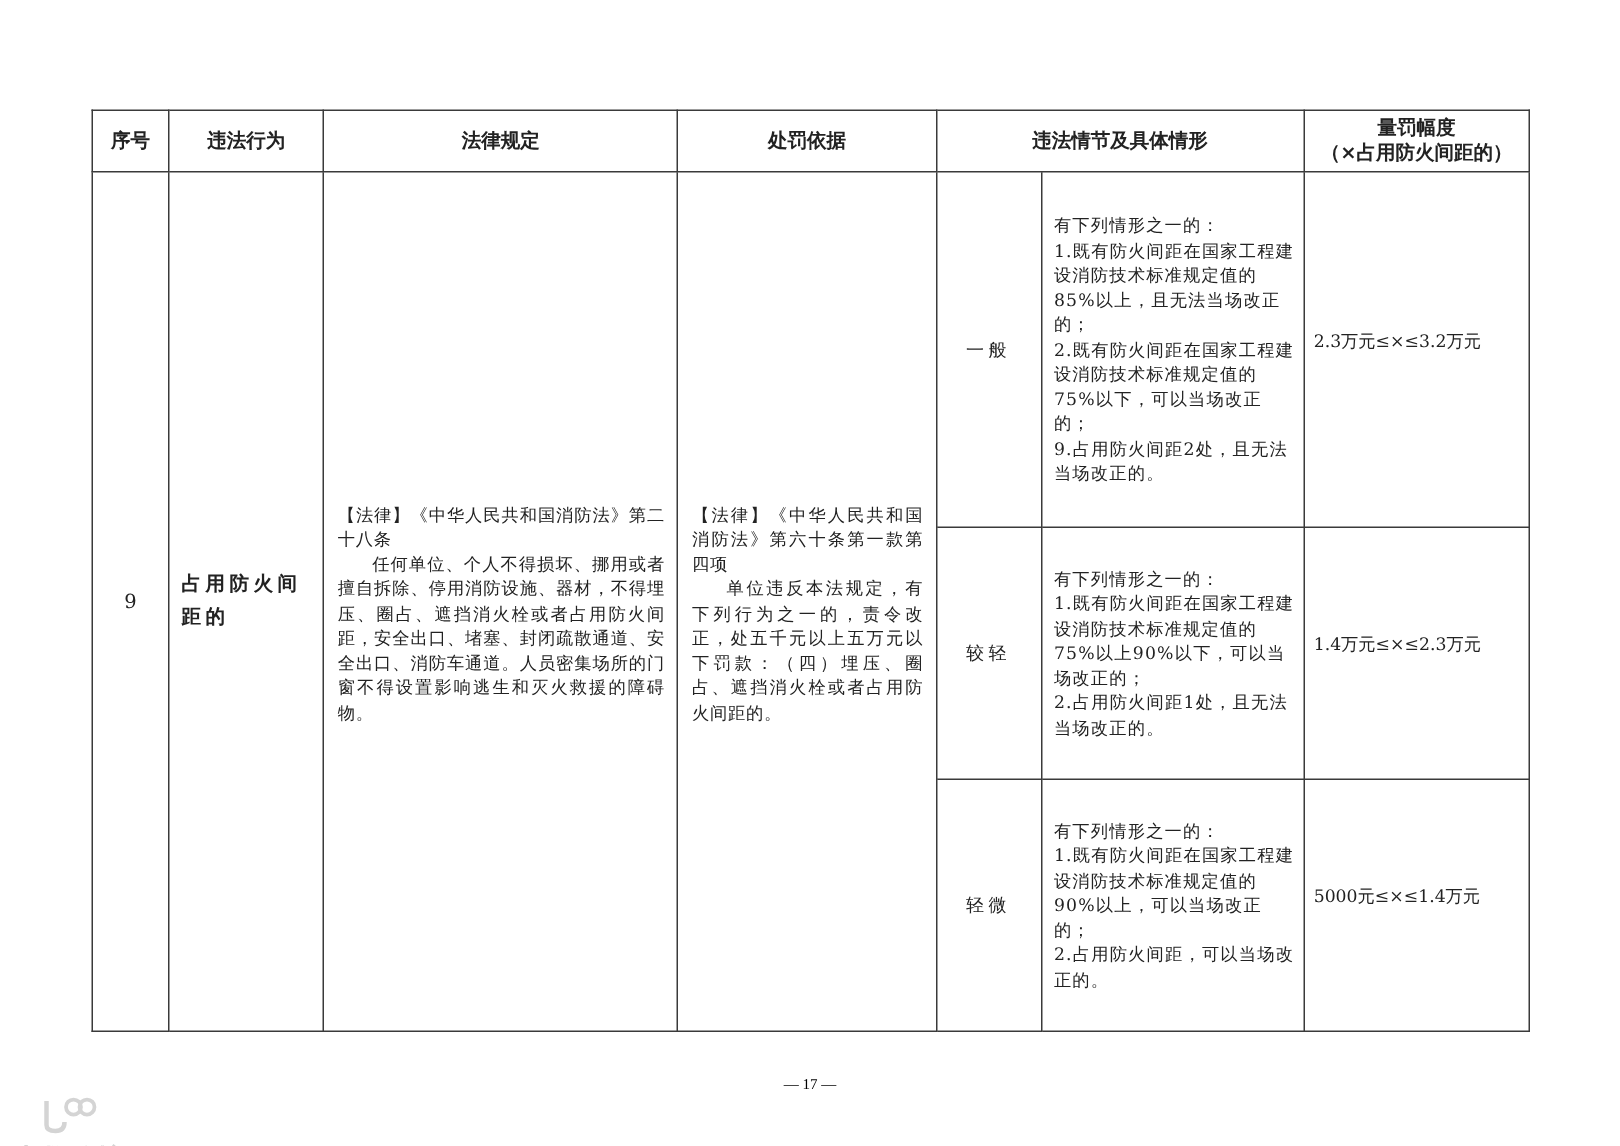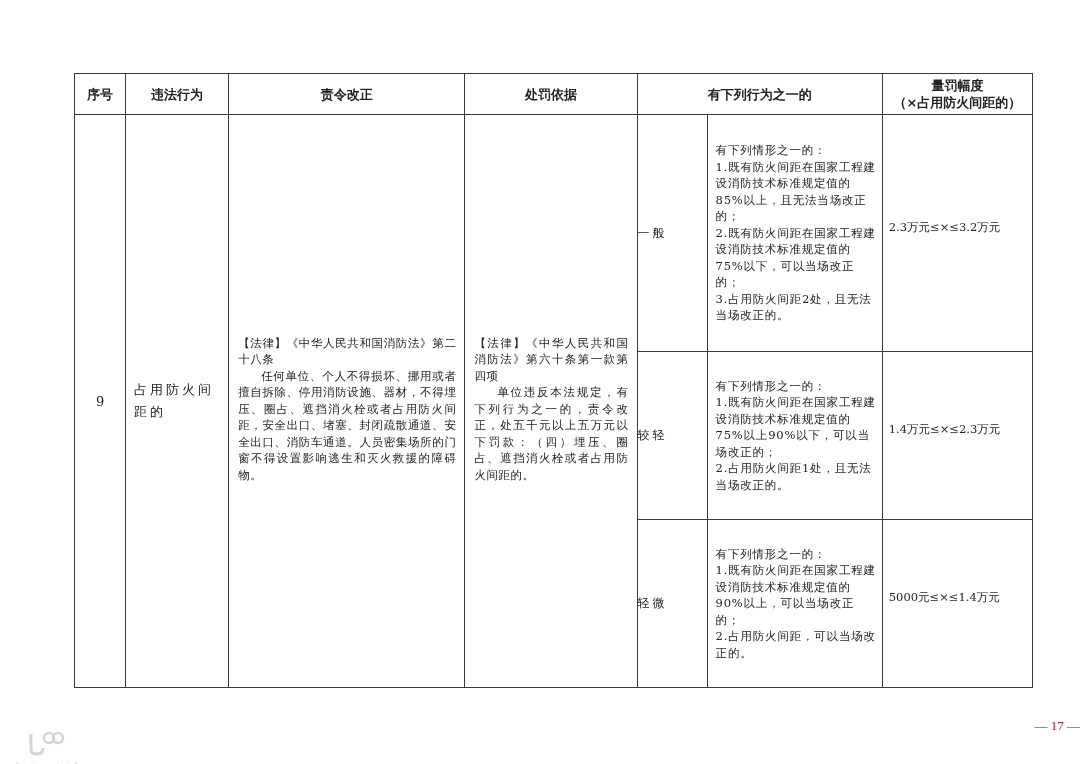--- a/index.html
+++ b/index.html
@@ -2,21 +2,21 @@
 <html><head>
   <meta charset="utf-8">
   <style>
     html, body { margin: 0; padding: 0; background: #ffffff; }
     body {
       width: 1080px; height: 764px; position: relative; overflow: hidden;
       font-family: "DejaVu Serif", "Liberation Serif", serif;
       color: #222;
     }
     .page-table {
-      position: absolute; left: 74px; top: 73px;
+      position: absolute; left: 61px; top: 73px;
       border-collapse: collapse;
       table-layout: fixed;
       width: 959px;
     }
     .page-table th, .page-table td {
       border: 1px solid #3a3a3a;
       padding: 0;
       vertical-align: middle;
     }
     .page-table th {
@@ -32,42 +32,42 @@
     .c-act { width: 103px; }
     .c-law { width: 236px; }
     .c-basis { width: 172px; }
     .c-level { width: 70px; }
     .c-detail { width: 175px; }
     .c-range { width: 150px; }
 
     td.seq { text-align: center; font-size: 13px; }
     td.act {
       font-family: "DejaVu Sans", "Liberation Sans", sans-serif;
-      font-weight: normal; font-size: 13px; letter-spacing: 3px;
+      font-weight: bold; font-size: 13px; letter-spacing: 3px;
       padding: 0 6px 0 8px; line-height: 22px;
     }
     td.law, td.basis {
       font-size: 11.5px; line-height: 16.5px; padding: 16px 8px 0 9px;
       text-align: justify; letter-spacing: 0.5px;
     }
-    td.level { font-size: 12px; letter-spacing: 3px; }
+    td.level { text-align: center; font-size: 12px; letter-spacing: 3px; }
     td.detail {
       font-size: 11.5px; line-height: 16.5px; padding: 0 6px 0 8px;
       letter-spacing: 0.8px;
       margin-left: 45px;
     }
     td.range { font-size: 11.5px; line-height: 16.5px; padding: 0 6px 12px 6px; }
     .indent { text-indent: 2em; display: block; }
     .row-general { height: 237px; }
     .row-lighter { height: 168px; }
     .row-minor { height: 168px; }
 
     .page-number {
       position: absolute; top: 718px; left: 0; width: 1080px;
-      text-align: right; font-size: 13px; color: #b91c1c;
+      text-align: center; font-size: 10px; color: #000000;
       font-family: "Liberation Serif", serif;
     }
     .watermark {
       position: absolute; left: 8px; top: 730px;
       display: flex; align-items: center; gap: 4px;
       color: #d4d4d4; font-family: "DejaVu Sans", sans-serif;
       font-size: 19px; font-weight: bold; flex-direction: column;
     }
     .watermark-logo { width: 38px; height: 26px; }
   </style>
@@ -81,23 +81,23 @@
       <col class="c-law">
       <col class="c-basis">
     <col class="c-level">
       <col class="c-detail">
       <col class="c-range">
   </colgroup>
   <thead>
     <tr>
       <th>序号</th>
       <th>违法行为</th>
-      <th>责令改正</th>
+      <th>法律规定</th>
       <th>处罚依据</th>
-      <th colspan="2">有下列行为之一的</th>
+      <th colspan="2">违法情节及具体情形</th>
       <th>
         <div>量罚幅度</div>
         <div>（×占用防火间距的）</div>
       </th>
     </tr>
   </thead>
   <tbody>
     <tr class="row-general">
       <td rowspan="3" class="seq">9</td>
       <td rowspan="3" class="act">占用防火间距的</td>
@@ -107,21 +107,21 @@
       </td>
       <td rowspan="3" class="basis">
         <span>【法律】《中华人民共和国消防法》第六十条第一款第四项</span>
         <span class="indent">单位违反本法规定，有下列行为之一的，责令改正，处五千元以上五万元以下罚款：（四）埋压、圈占、遮挡消火栓或者占用防火间距的。</span>
       </td>
       <td class="level">一般</td>
       <td class="detail">
         <div>有下列情形之一的：</div>
         <div>1.既有防火间距在国家工程建设消防技术标准规定值的85%以上，且无法当场改正的；</div>
         <div>2.既有防火间距在国家工程建设消防技术标准规定值的75%以下，可以当场改正的；</div>
-        <div>3.占用防火间距2处，且无法当场改正的。</div>
+        <div>9.占用防火间距2处，且无法当场改正的。</div>
       </td>
       <td class="range">2.3万元≤×≤3.2万元</td>
     </tr>
     <tr class="row-lighter">
       <td class="level">较轻</td>
       <td class="detail">
         <div>有下列情形之一的：</div>
         <div>1.既有防火间距在国家工程建设消防技术标准规定值的75%以上90%以下，可以当场改正的；</div>
         <div>2.占用防火间距1处，且无法当场改正的。</div>
       </td>

